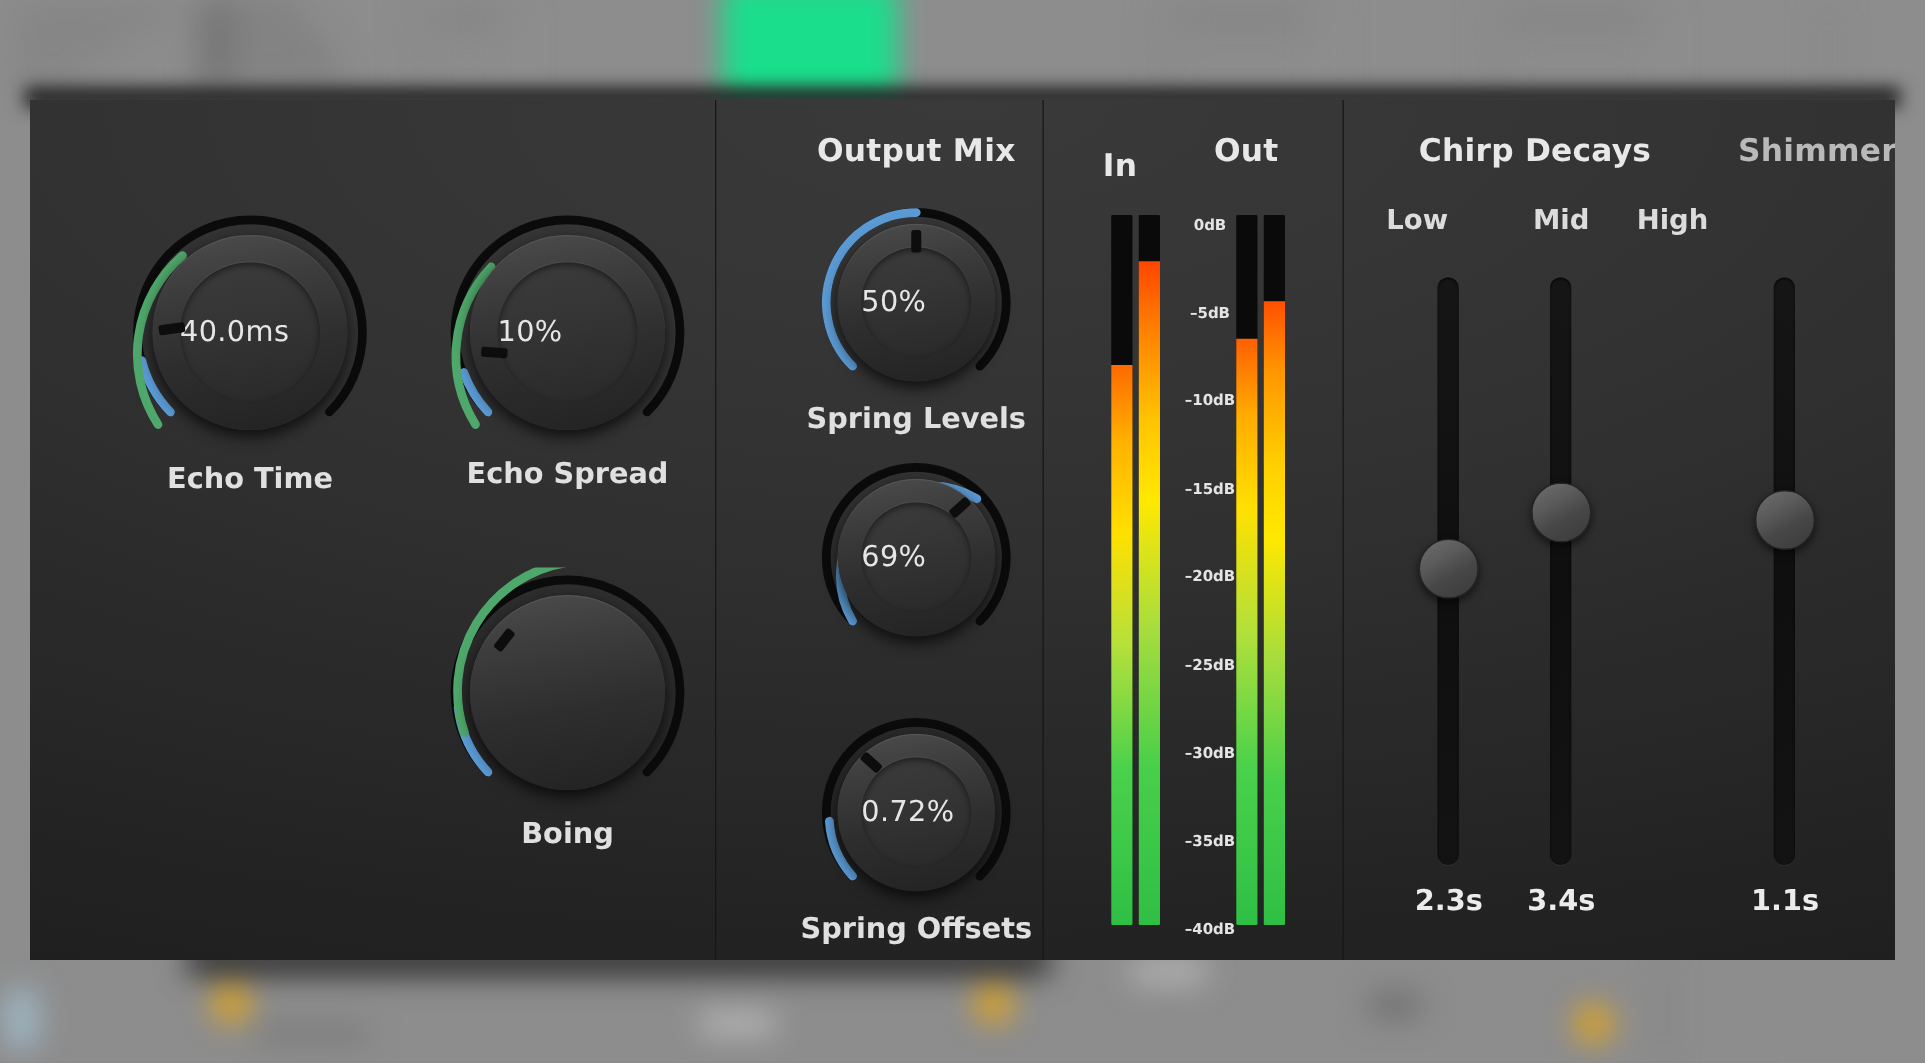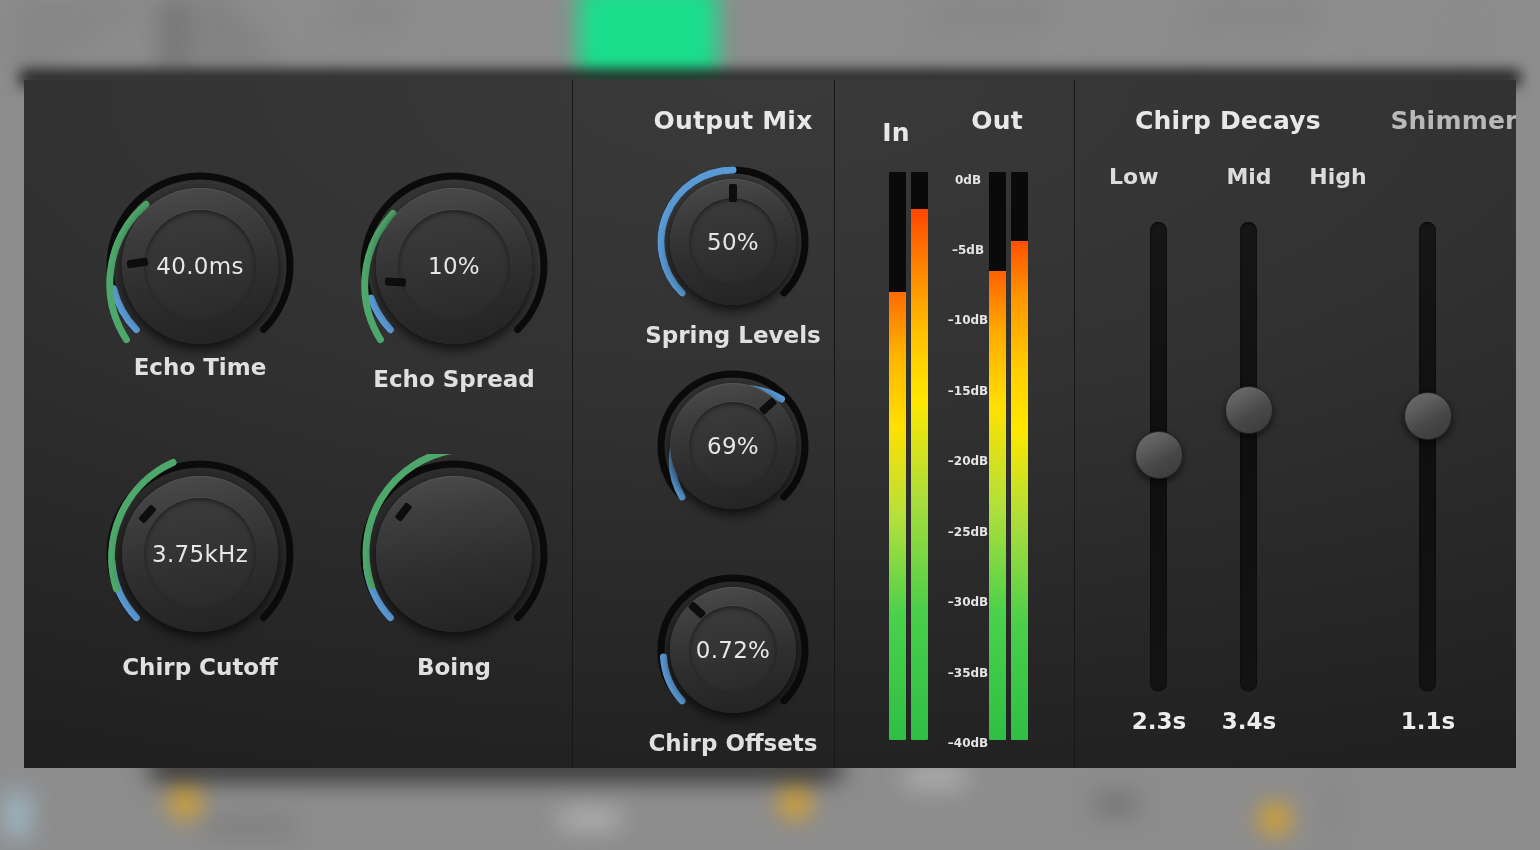--- a/index.html
+++ b/index.html
@@ -54,21 +54,21 @@
   .knob-body {
     position: absolute; border-radius: 50%;
     background:
       linear-gradient(170deg, #4d4d4d 0%, #3d3d3d 26%, #2e2e2e 58%, #222 100%);
     box-shadow: 0 5px 12px rgba(0,0,0,.72), 0 1px 0 rgba(255,255,255,.07) inset;
   }
   .knob-face {
     position: absolute; border-radius: 50%;
     background: linear-gradient(170deg, #3c3c3c 0%, #343434 45%, #292929 100%);
     box-shadow: 0 2px 5px rgba(0,0,0,.5) inset, 0 -1px 0 rgba(255,255,255,.05);
-    display: flex; align-items: center; justify-content: center;
+    display: flex; align-items: center; justify-content: flex-start;
   }
   .knob-val { color: #e6e6e6; font-size: 23px; font-weight: normal; letter-spacing: .3px; }
   .knob-name {
     position: absolute; width: 100%; text-align: center;
     color: #e0e0e0; font-size: 23px; font-weight: bold; white-space: nowrap;
   }
   .knob-pointer {
     position: absolute; background: #0d0d0d; border-radius: 2px;
     transform-origin: center;
   }
@@ -161,50 +161,37 @@
     <svg class="knob-svg" width="200" height="200" viewBox="0 0 200 200">
       <path d="M 36.4 163.6 A 90 90 0 1 1 163.6 163.6" fill="none" stroke="#0b0b0b" stroke-width="7" stroke-linecap="round"></path>
       <path d="M 36.4 163.6 A 90 90 0 0 1 13.5 122.6" fill="none" stroke="#5b9bd5" stroke-width="7" stroke-linecap="round"></path>
       <path d="M 26.4 173.6 A 104 104 0 0 1 46.0 38.5" fill="none" stroke="#4fa86b" stroke-width="7" stroke-linecap="round"></path>
     </svg>
     <div class="knob-body" style="left:22px; top:22px; width:156px; height:156px;"></div>
     <div class="knob-face" style="left:44px; top:44px; width:112px; height:112px;">
       <span class="knob-val">40.0ms</span>
     </div>
     <div class="knob-pointer" style="left:27px; top:93px; width:21px; height:8px; transform: rotate(-8deg);"></div>
-    <div class="knob-name" style="left:0; top:188px;">Echo Time</div>
+    <div class="knob-name" style="left:0; top:204px;">Echo Time</div>
   </div>
 
   <div class="knob-wrap" style="left:330px; top:86px; width:200px; height:230px;">
     <svg class="knob-svg" width="200" height="200" viewBox="0 0 200 200">
       <path d="M 36.4 163.6 A 90 90 0 1 1 163.6 163.6" fill="none" stroke="#0b0b0b" stroke-width="7" stroke-linecap="round"></path>
       <path d="M 36.4 163.6 A 90 90 0 0 1 17.0 132.0" fill="none" stroke="#5b9bd5" stroke-width="7" stroke-linecap="round"></path>
       <path d="M 26.4 173.6 A 104 104 0 0 1 39.0 47.5" fill="none" stroke="#4fa86b" stroke-width="7" stroke-linecap="round"></path>
     </svg>
     <div class="knob-body" style="left:22px; top:22px; width:156px; height:156px;"></div>
     <div class="knob-face" style="left:44px; top:44px; width:112px; height:112px;">
       <span class="knob-val">10%</span>
     </div>
     <div class="knob-pointer" style="left:31px; top:112px; width:21px; height:8px; transform: rotate(4deg);"></div>
     <div class="knob-name" style="left:0; top:200px;">Echo Spread</div>
   </div>
 
-  <div class="knob-wrap" style="left:76px; top:374px; width:200px; height:230px;">
-    <svg class="knob-svg" width="200" height="200" viewBox="0 0 200 200">
-      <path d="M 36.4 163.6 A 90 90 0 1 1 163.6 163.6" fill="none" stroke="#0b0b0b" stroke-width="7" stroke-linecap="round"></path>
-      <path d="M 36.4 163.6 A 90 90 0 0 1 12.0 108.0" fill="none" stroke="#5b9bd5" stroke-width="7" stroke-linecap="round"></path>
-      <path d="M 16.5 135.0 A 104 104 0 0 1 73.0 8.5" fill="none" stroke="#4fa86b" stroke-width="7" stroke-linecap="round"></path>
-    </svg>
-    <div class="knob-body" style="left:22px; top:22px; width:156px; height:156px;"></div>
-    <div class="knob-face" style="left:44px; top:44px; width:112px; height:112px;">
-      <span class="knob-val">3.75kHz</span>
-    </div>
-    <div class="knob-pointer" style="left:38px; top:56px; width:19px; height:8px; transform: rotate(-48deg);"></div>
-    <div class="knob-name" style="left:0; top:200px;">Chirp Cutoff</div>
-  </div>
 
   <div class="knob-wrap" style="left:330px; top:374px; width:200px; height:230px;">
     <svg class="knob-svg" width="200" height="200" viewBox="0 0 200 200">
       <path d="M 36.4 163.6 A 90 90 0 1 1 163.6 163.6" fill="none" stroke="#0b0b0b" stroke-width="7" stroke-linecap="round"></path>
       <path d="M 36.4 163.6 A 90 90 0 0 1 12.5 112.0" fill="none" stroke="#5b9bd5" stroke-width="7" stroke-linecap="round"></path>
       <path d="M 17.5 132.0 A 104 104 0 0 1 100.0 -4.0" fill="none" stroke="#4fa86b" stroke-width="7" stroke-linecap="round"></path>
     </svg>
     <div class="knob-body" style="left:22px; top:22px; width:156px; height:156px;"></div>
     <div class="knob-pointer" style="left:40px; top:54px; width:19px; height:8px; transform: rotate(-52deg);"></div>
     <div class="knob-name" style="left:0; top:200px;">Boing</div>
@@ -240,21 +227,21 @@
   <div class="knob-wrap" style="left:629px; top:490px; width:160px; height:180px;">
     <svg class="knob-svg" width="160" height="160" viewBox="0 0 160 160">
       <path d="M 29.1 130.9 A 72 72 0 1 1 130.9 130.9" fill="none" stroke="#0b0b0b" stroke-width="7" stroke-linecap="round"></path>
       <path d="M 29.1 130.9 A 72 72 0 0 1 10.5 87.0" fill="none" stroke="#5b9bd5" stroke-width="7" stroke-linecap="round"></path>
     </svg>
     <div class="knob-body" style="left:17px; top:17px; width:126px; height:126px;"></div>
     <div class="knob-face" style="left:36px; top:36px; width:88px; height:88px;">
       <span class="knob-val">0.72%</span>
     </div>
     <div class="knob-pointer" style="left:35px; top:36px; width:18px; height:8px; transform: rotate(42deg);"></div>
-    <div class="knob-name" style="left:-45px; top:160px; width:250px;">Chirp Offsets</div>
+    <div class="knob-name" style="left:-45px; top:160px; width:250px;">Spring Offsets</div>
   </div>
 
   <div class="section-title" style="left:842px; top:26px; width:60px; text-align:center;margin-top:12px;">In</div>
   <div class="section-title" style="left:938px; top:26px; width:70px; text-align:center;">Out</div>
 
   <div class="meter-group" style="left:865px; top:92px;">
     <div class="meter-track" style="left:0px;  top:0; height:568px;">
       <div class="meter-fill" style="height:78.8%; background:linear-gradient(180deg,#ff6a00 0%,#ffb300 14%,#ffe000 30%,#b6e03a 50%,#4bd14b 72%,#2fbf45 100%);"></div>
     </div>
     <div class="meter-track" style="left:22px; top:0; height:568px;">

